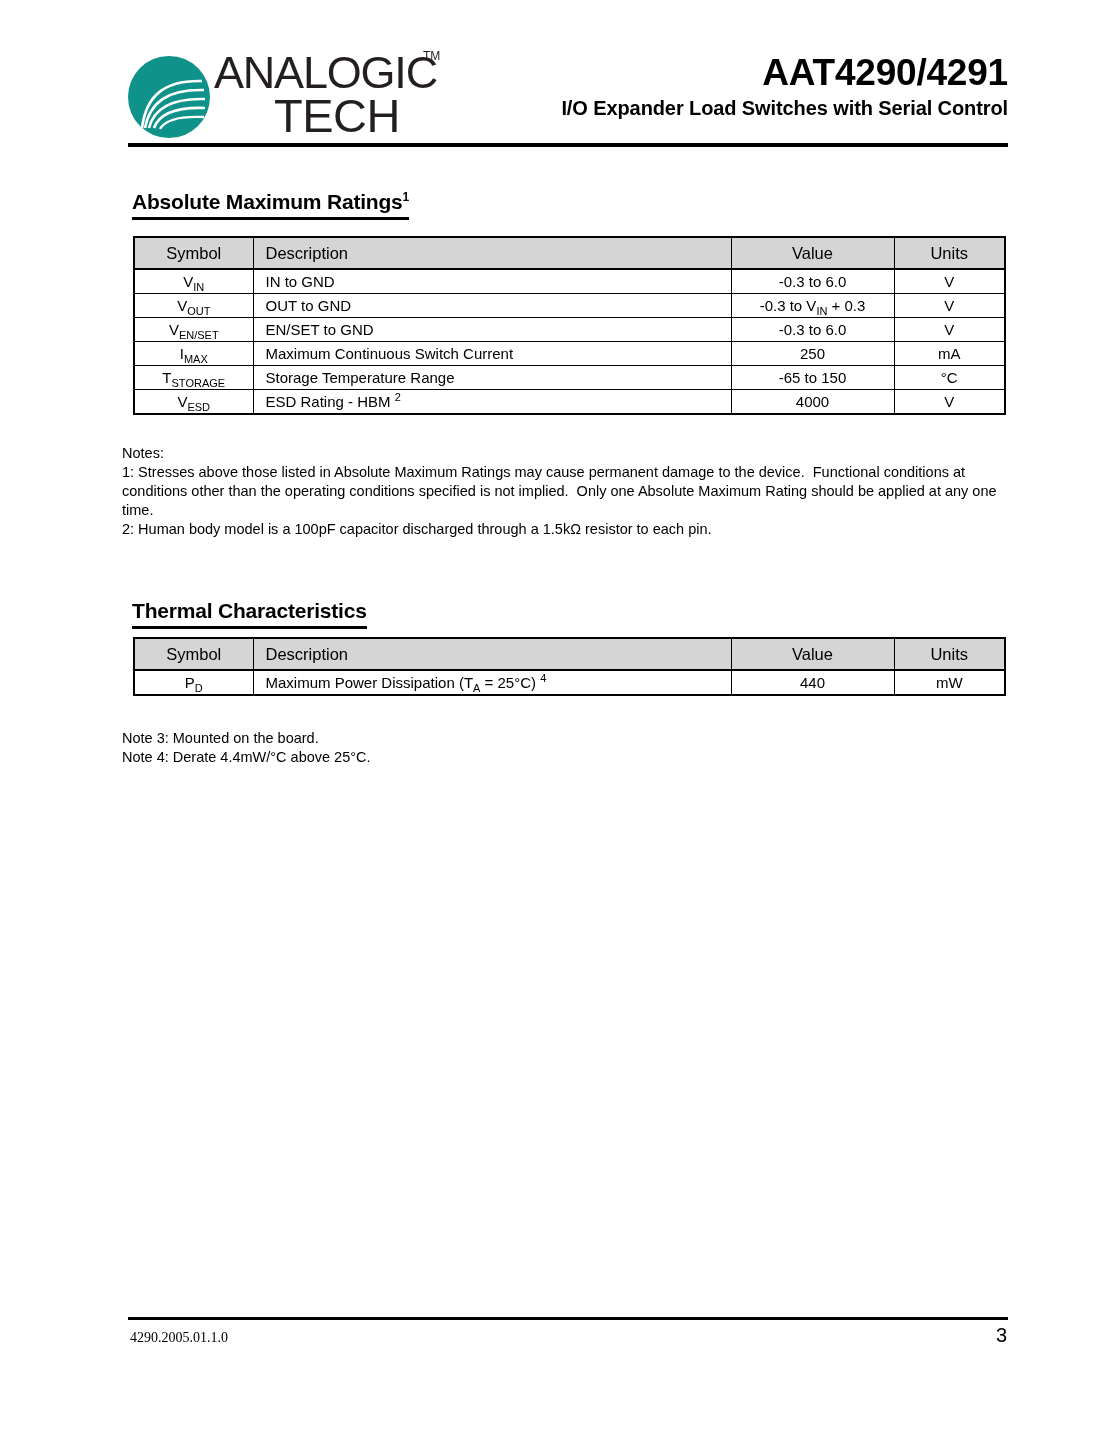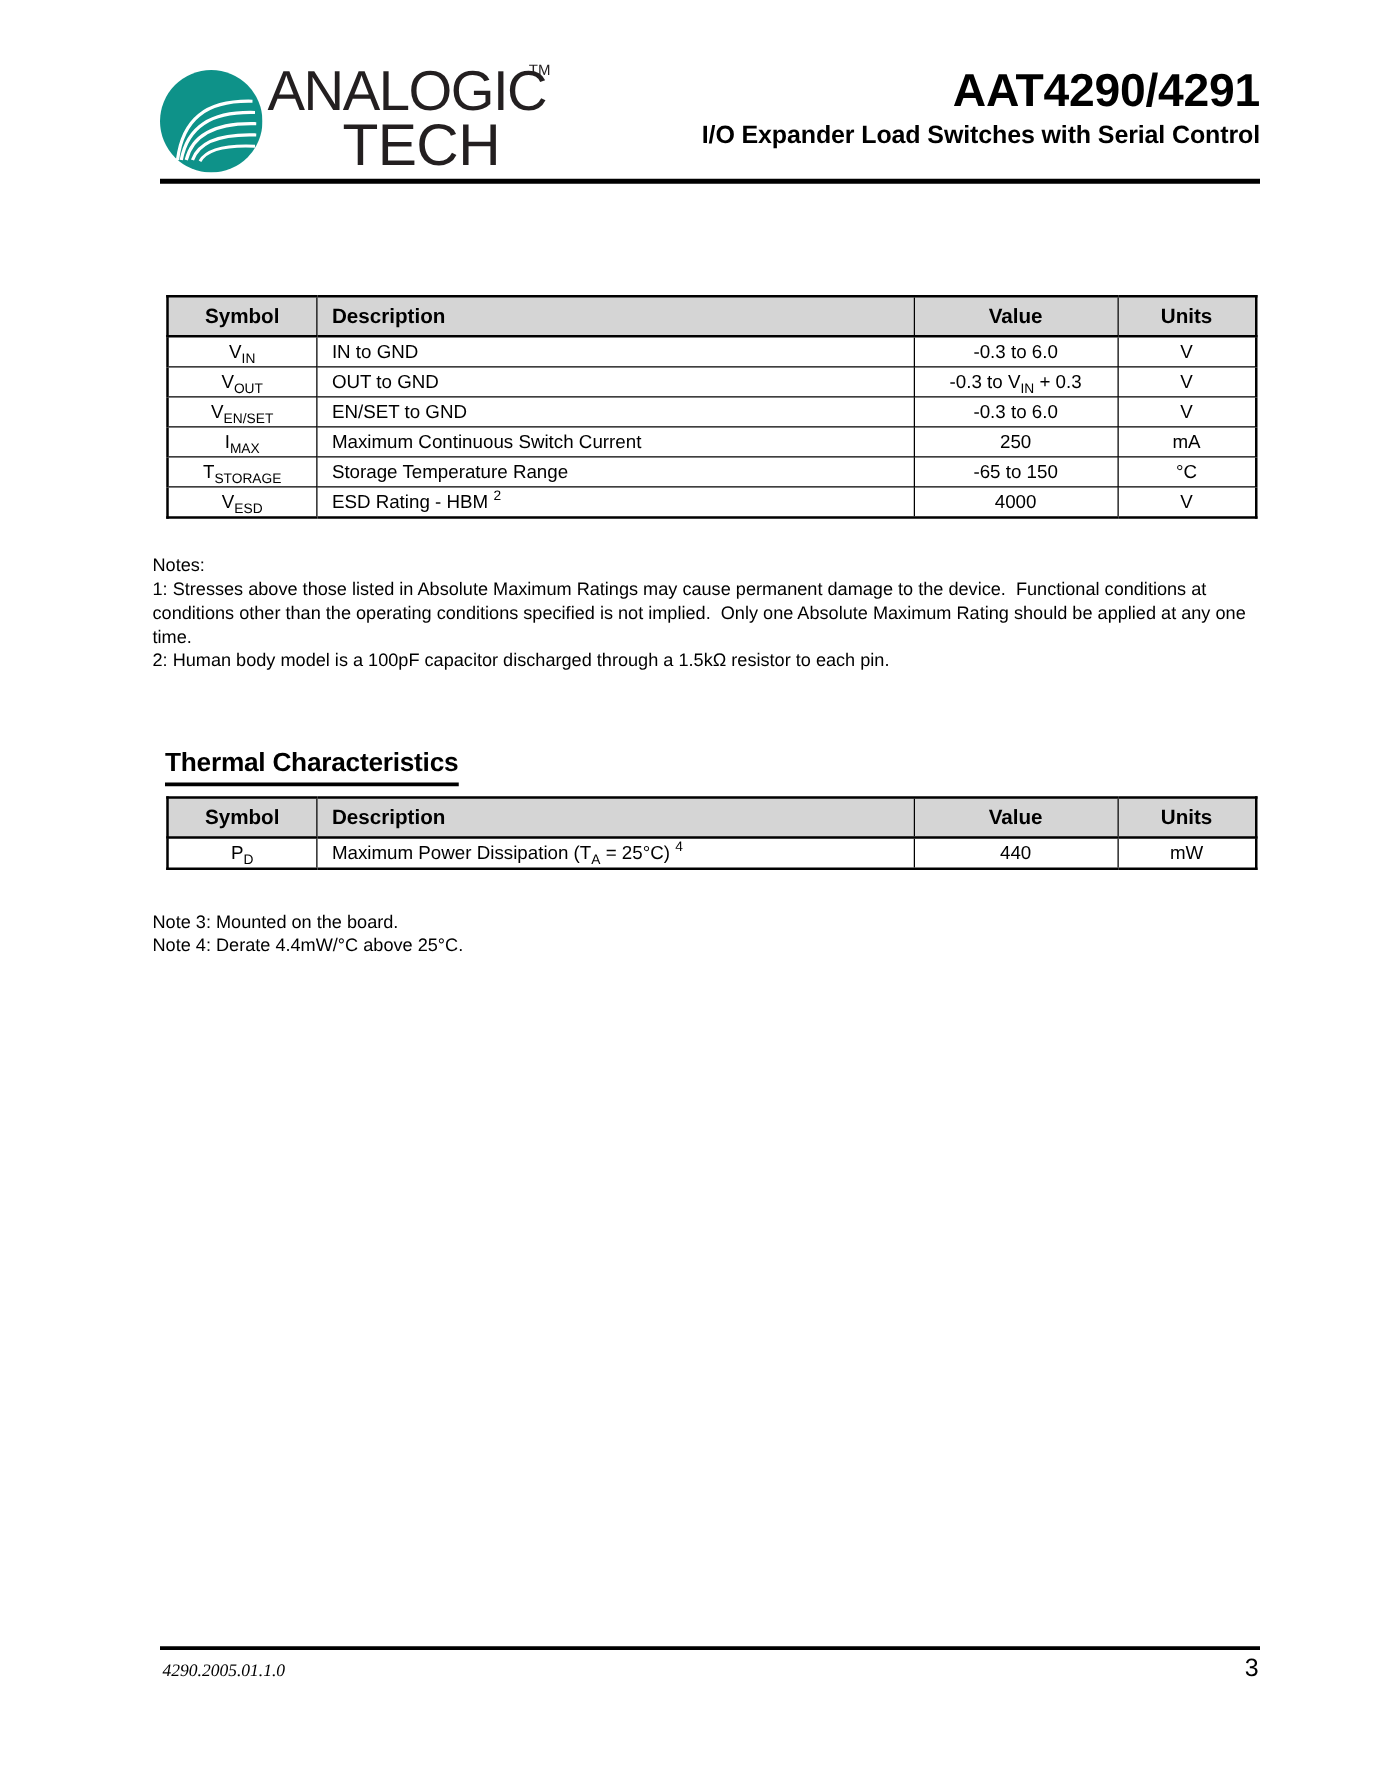--- a/index.html
+++ b/index.html
@@ -145,21 +145,21 @@
   }
   table.spec th,
   table.spec td {
     border: 1px solid #000;
     padding: 0;
     height: 23px;
     vertical-align: middle;
   }
   table.spec thead th {
     background: #d5d5d5;
-    font-weight: bold;
+    font-weight: normal;
     font-size: 16.5px;
     height: 30px;
     border-top: 2px solid #000;
     border-bottom: 2px solid #000;
   }
   table.spec thead th.c-symbol { text-align: center; }
   table.spec thead th.c-desc   { text-align: left; padding-left: 12px; }
   table.spec thead th.c-value  { text-align: center; }
   table.spec thead th.c-units  { text-align: center; }
 
@@ -198,21 +198,20 @@
     top: 1317px;
     width: 880px;
     height: 3px;
     background: #000;
   }
   .footer-docid {
     position: absolute;
     left: 130px;
     top: 1330px;
     font-family: "Liberation Serif", serif;
-    font-style: italic;
     font-size: 14px;
     color: #000;
   }
   .footer-page {
     position: absolute;
     right: 98px;
     top: 1324px;
     font-size: 20px;
     color: #000;
   }
@@ -240,20 +239,23 @@
       </div>
     </div>
 
     <div class="title-block">
       <div class="part-number">AAT4290/4291</div>
       <div class="part-subtitle">I/O Expander Load Switches with Serial Control</div>
     </div>
   </div>
   <div class="header-rule"></div>
 
+  <div class="section-heading" style="left:132px; top:190px;">
+    <span>Absolute Maximum Ratings</span><sup>1</sup>
+  </div>
 
   <table class="spec" style="left:133px; top:236px; width:871px;">
     <colgroup>
       <col style="width:119px">
       <col style="width:478px">
       <col style="width:163px">
       <col style="width:111px">
     </colgroup>
     <thead>
       <tr>

